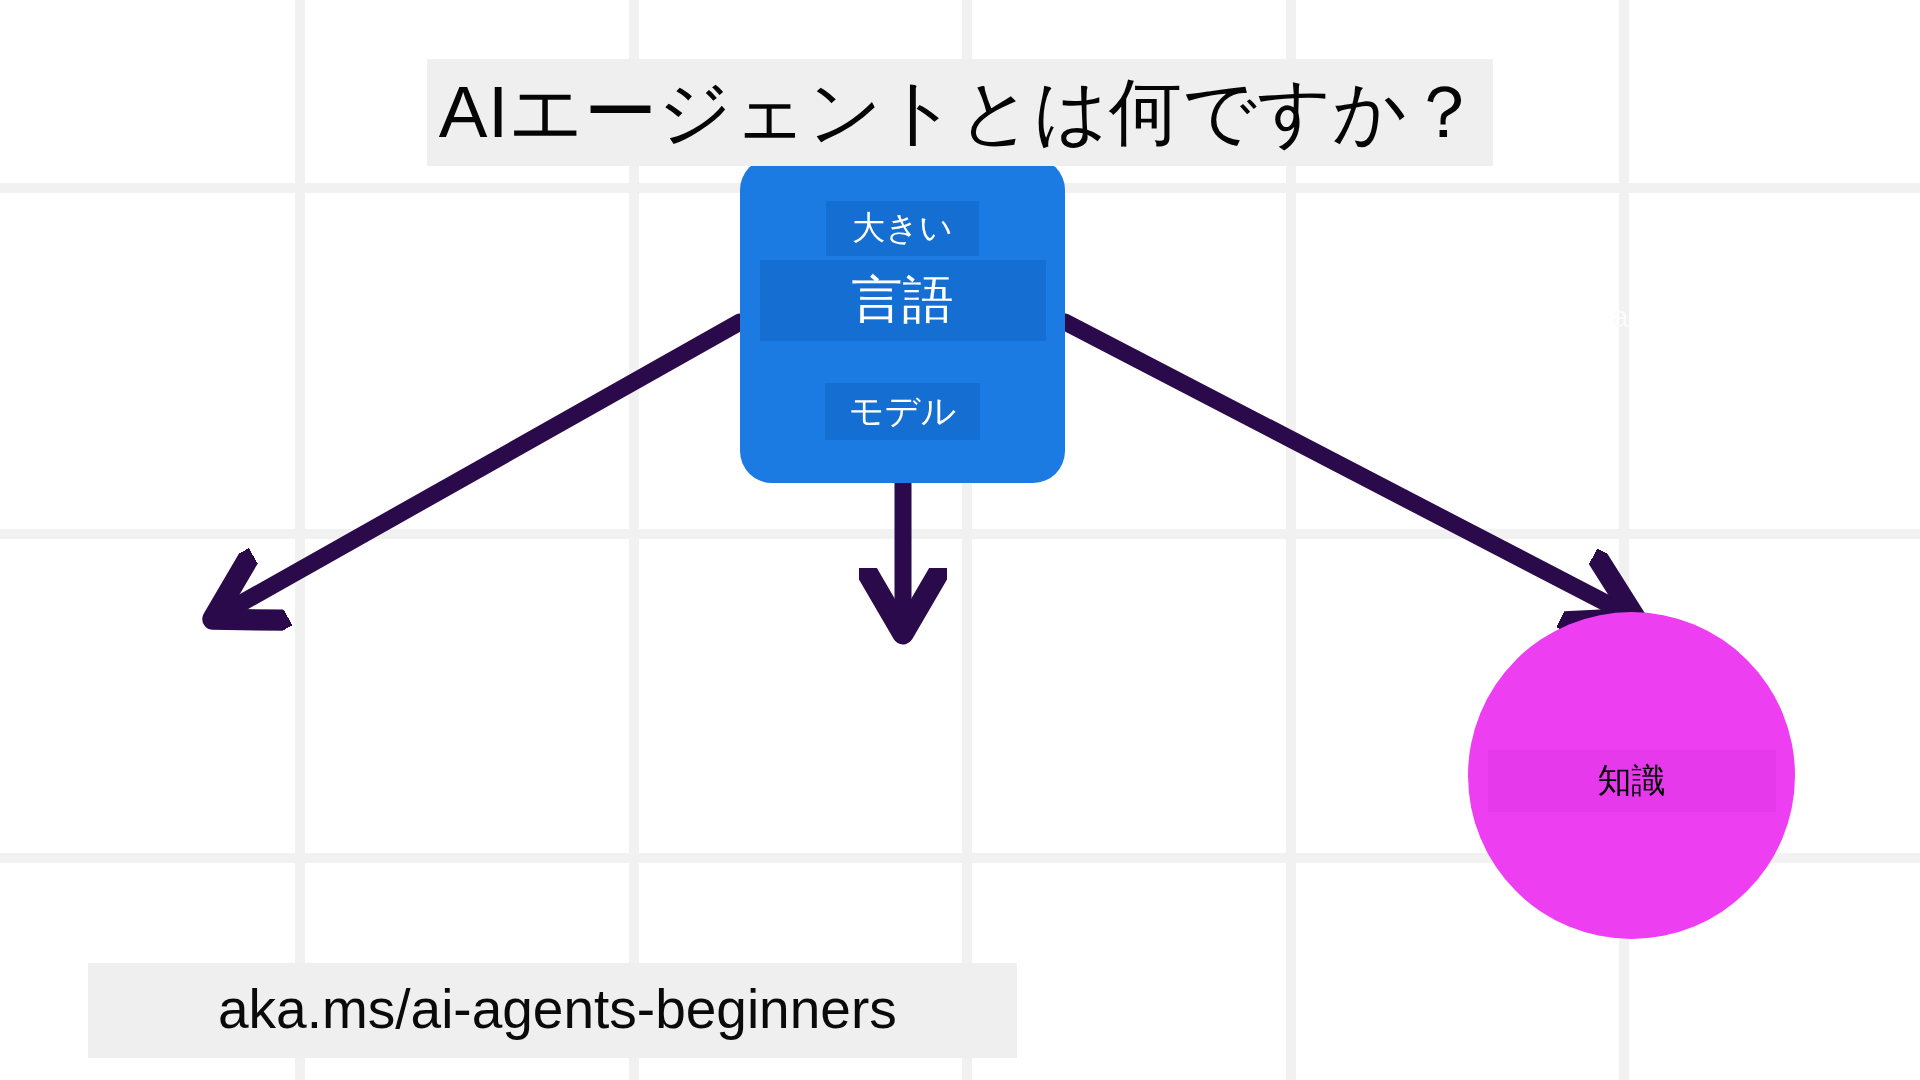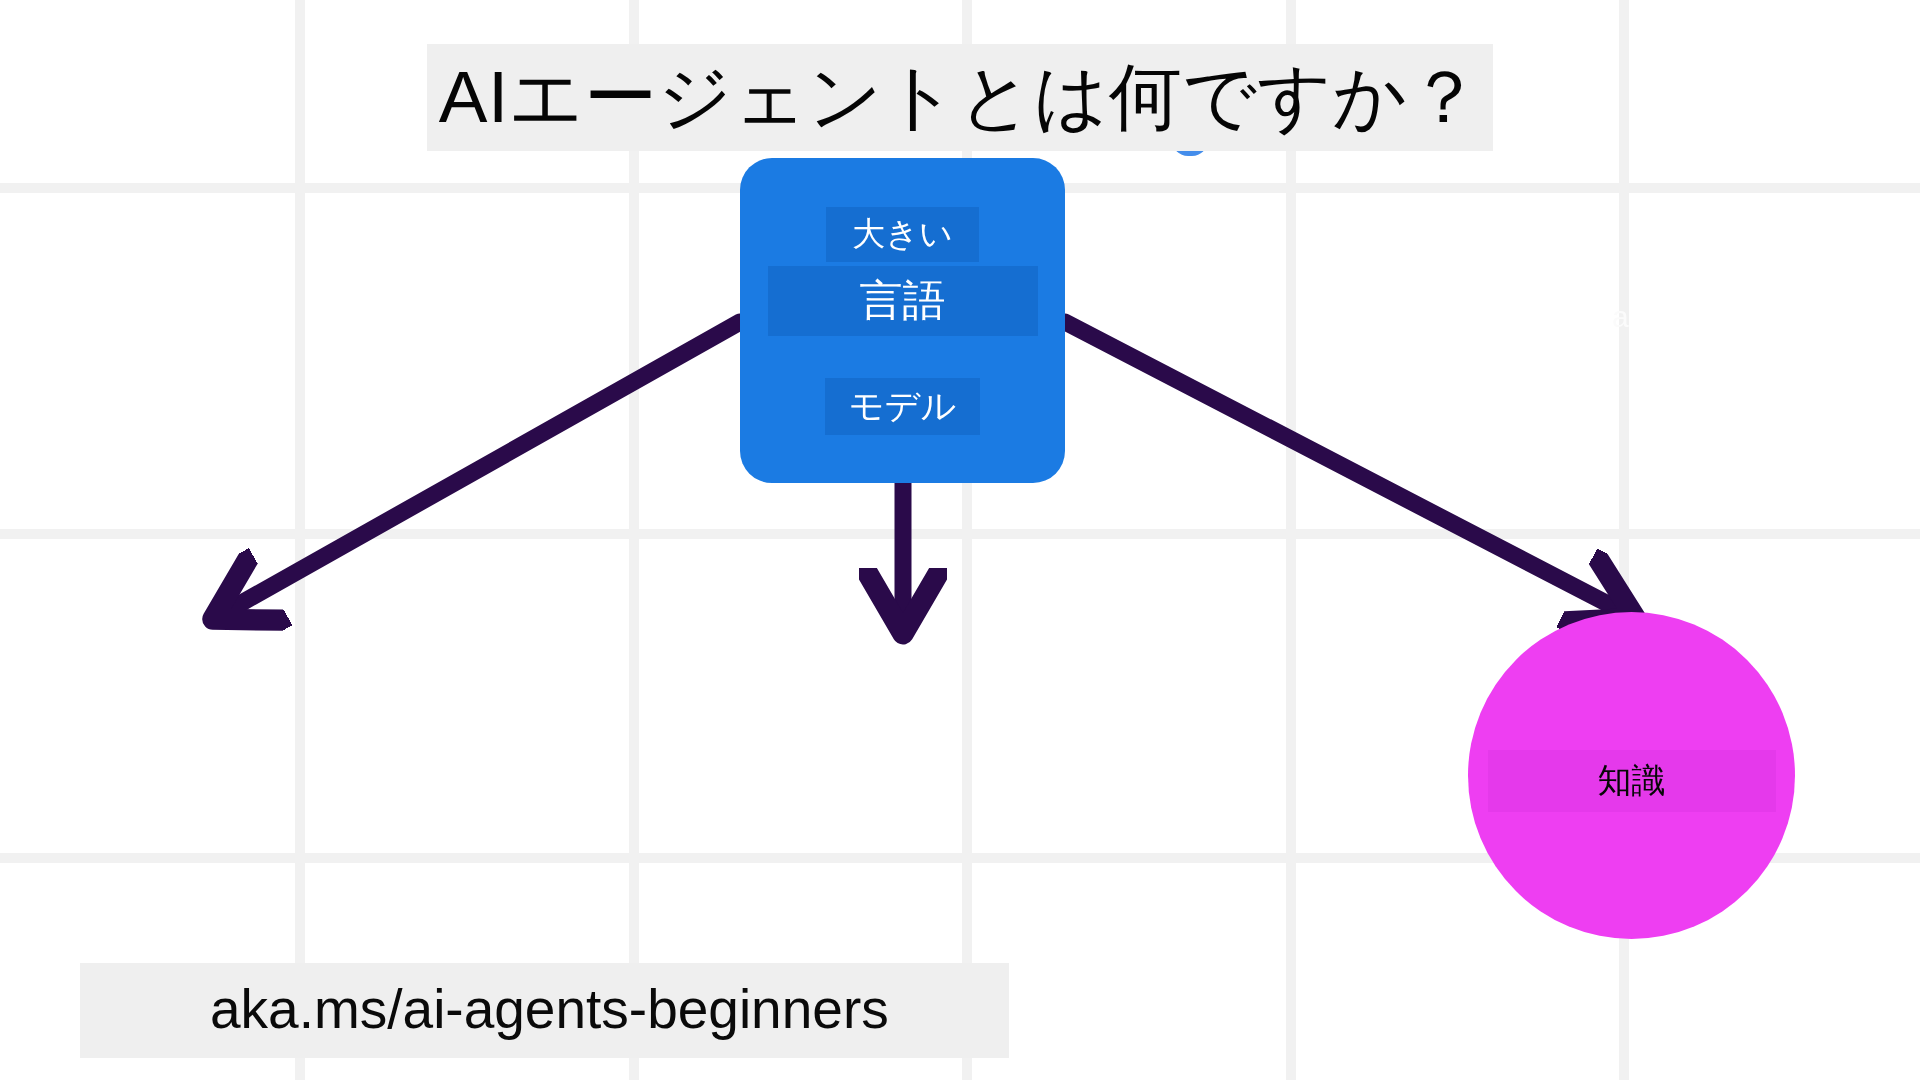--- a/index.html
+++ b/index.html
@@ -42,21 +42,21 @@
     position: absolute;
     left: 0;
     width: 1920px;
     height: 10px;
     background: #f1f1f1;
   }
 
   
   .title-wrap {
     position: absolute;
-    left: 0; top: 44px;
+    left: 0; top: 59px;
     width: 1920px;
     text-align: center;
     z-index: 40;
   }
   .title-text {
     display: inline-block;
     background: #efefef;
     color: #050505;
     font-size: 73px;
     line-height: 1.22;
@@ -115,21 +115,21 @@
     justify-content: center;
   }
   .llm-line {
     color: #ffffff;
     background: rgba(10, 80, 170, 0.30);
     text-align: center;
     white-space: nowrap;
     font-weight: 400;
   }
   .llm-line-1 { font-size: 33px; padding: 5px 26px; margin-bottom: 4px; }
-  .llm-line-2 { font-size: 43px; padding: 6px 92px; margin-bottom: 4px; }
+  .llm-line-2 { font-size: 51px; padding: 6px 92px; margin-bottom: 4px; }
   .llm-line-3 { font-size: 35px; padding: 5px 24px; margin-top: 38px; }
 
   
   .node-circle {
     position: absolute;
     border-radius: 50%;
     background: #ee3ef2;
     z-index: 25;
     display: flex;
     flex-direction: column;
@@ -154,21 +154,21 @@
   .circle-mid .node-line-1   { font-size: 26px; padding: 4px 18px; margin-bottom: 22px; }
   .circle-mid .node-line-2   { font-size: 27px; padding: 4px 20px; }
   .circle-mid .lines { transform: translateY(8px); display:flex; flex-direction:column; align-items:center; }
 
   .circle-right .node-line-1 { font-size: 34px; padding: 8px 110px; }
   .circle-right .lines { transform: translateY(5px); display:flex; flex-direction:column; align-items:flex-start; }
 
   
   .footer-wrap {
     position: absolute;
-    left: 80px;
+    left: 88px;
     top: 963px;
     z-index: 40;
   }
   .footer-text {
     display: inline-block;
     background: #efefef;
     color: #0a0a0a;
     font-size: 55px;
     line-height: 1.25;
     padding: 12px 120px 14px 130px;

